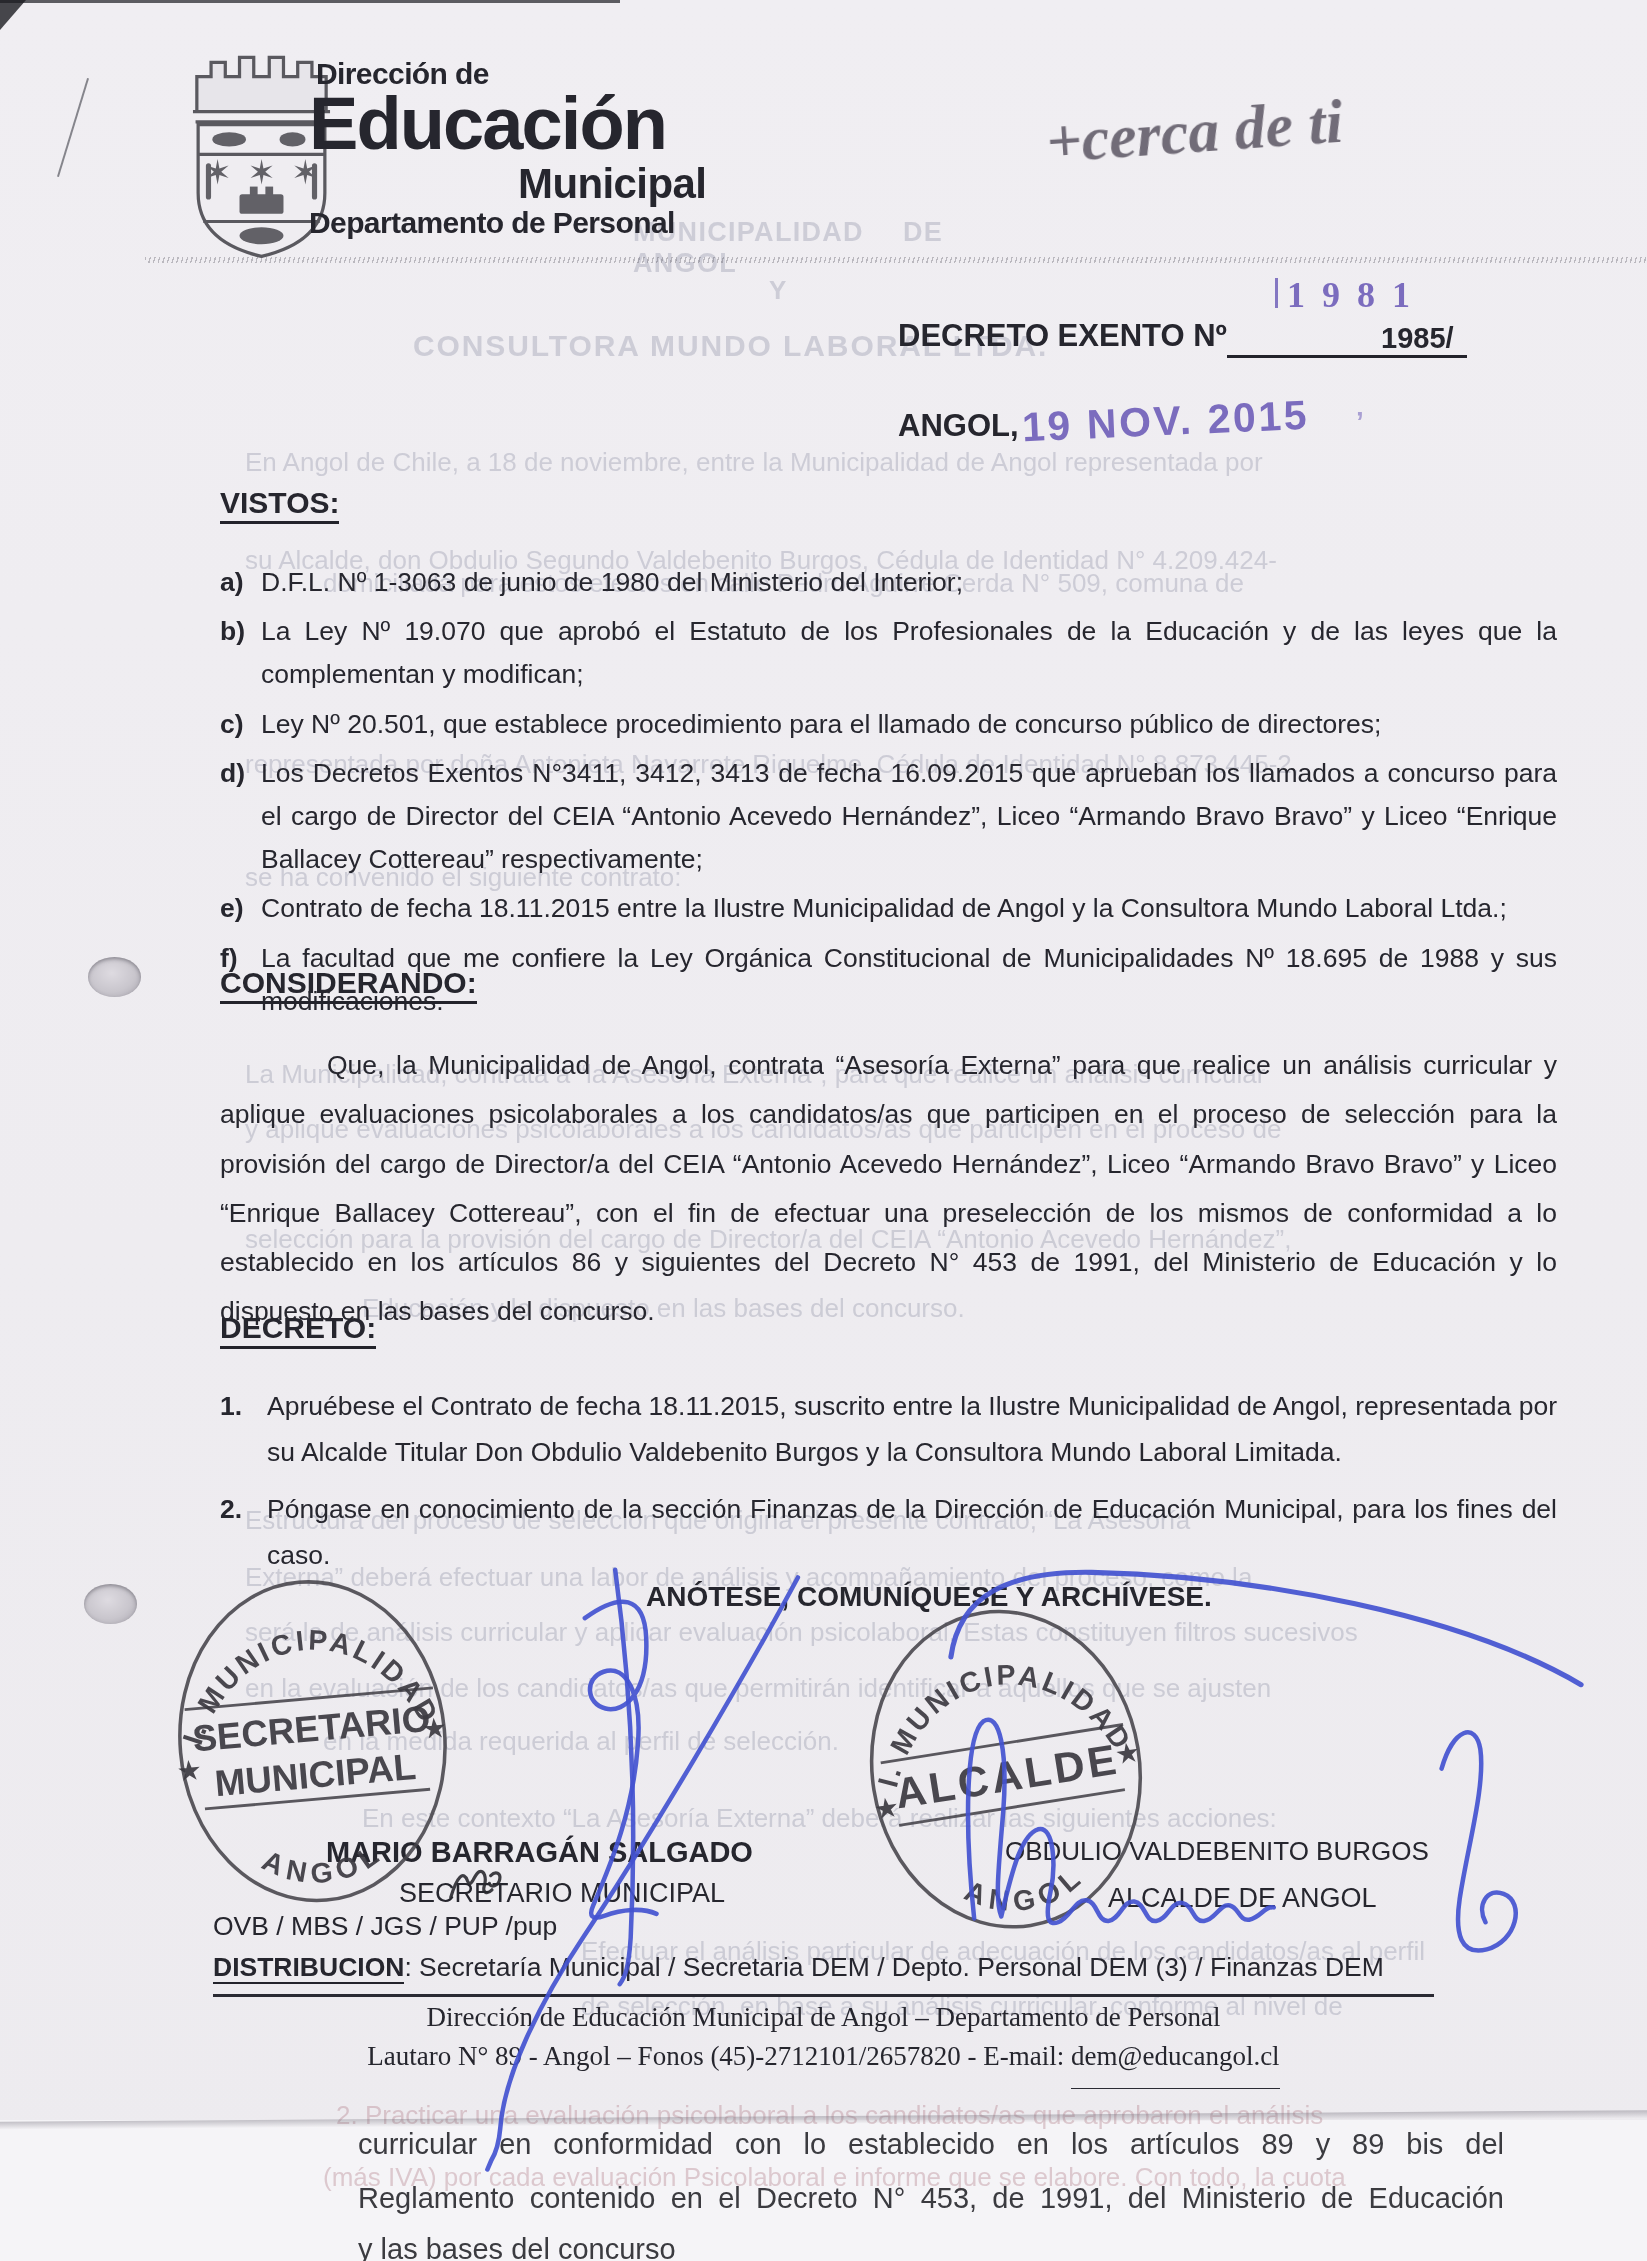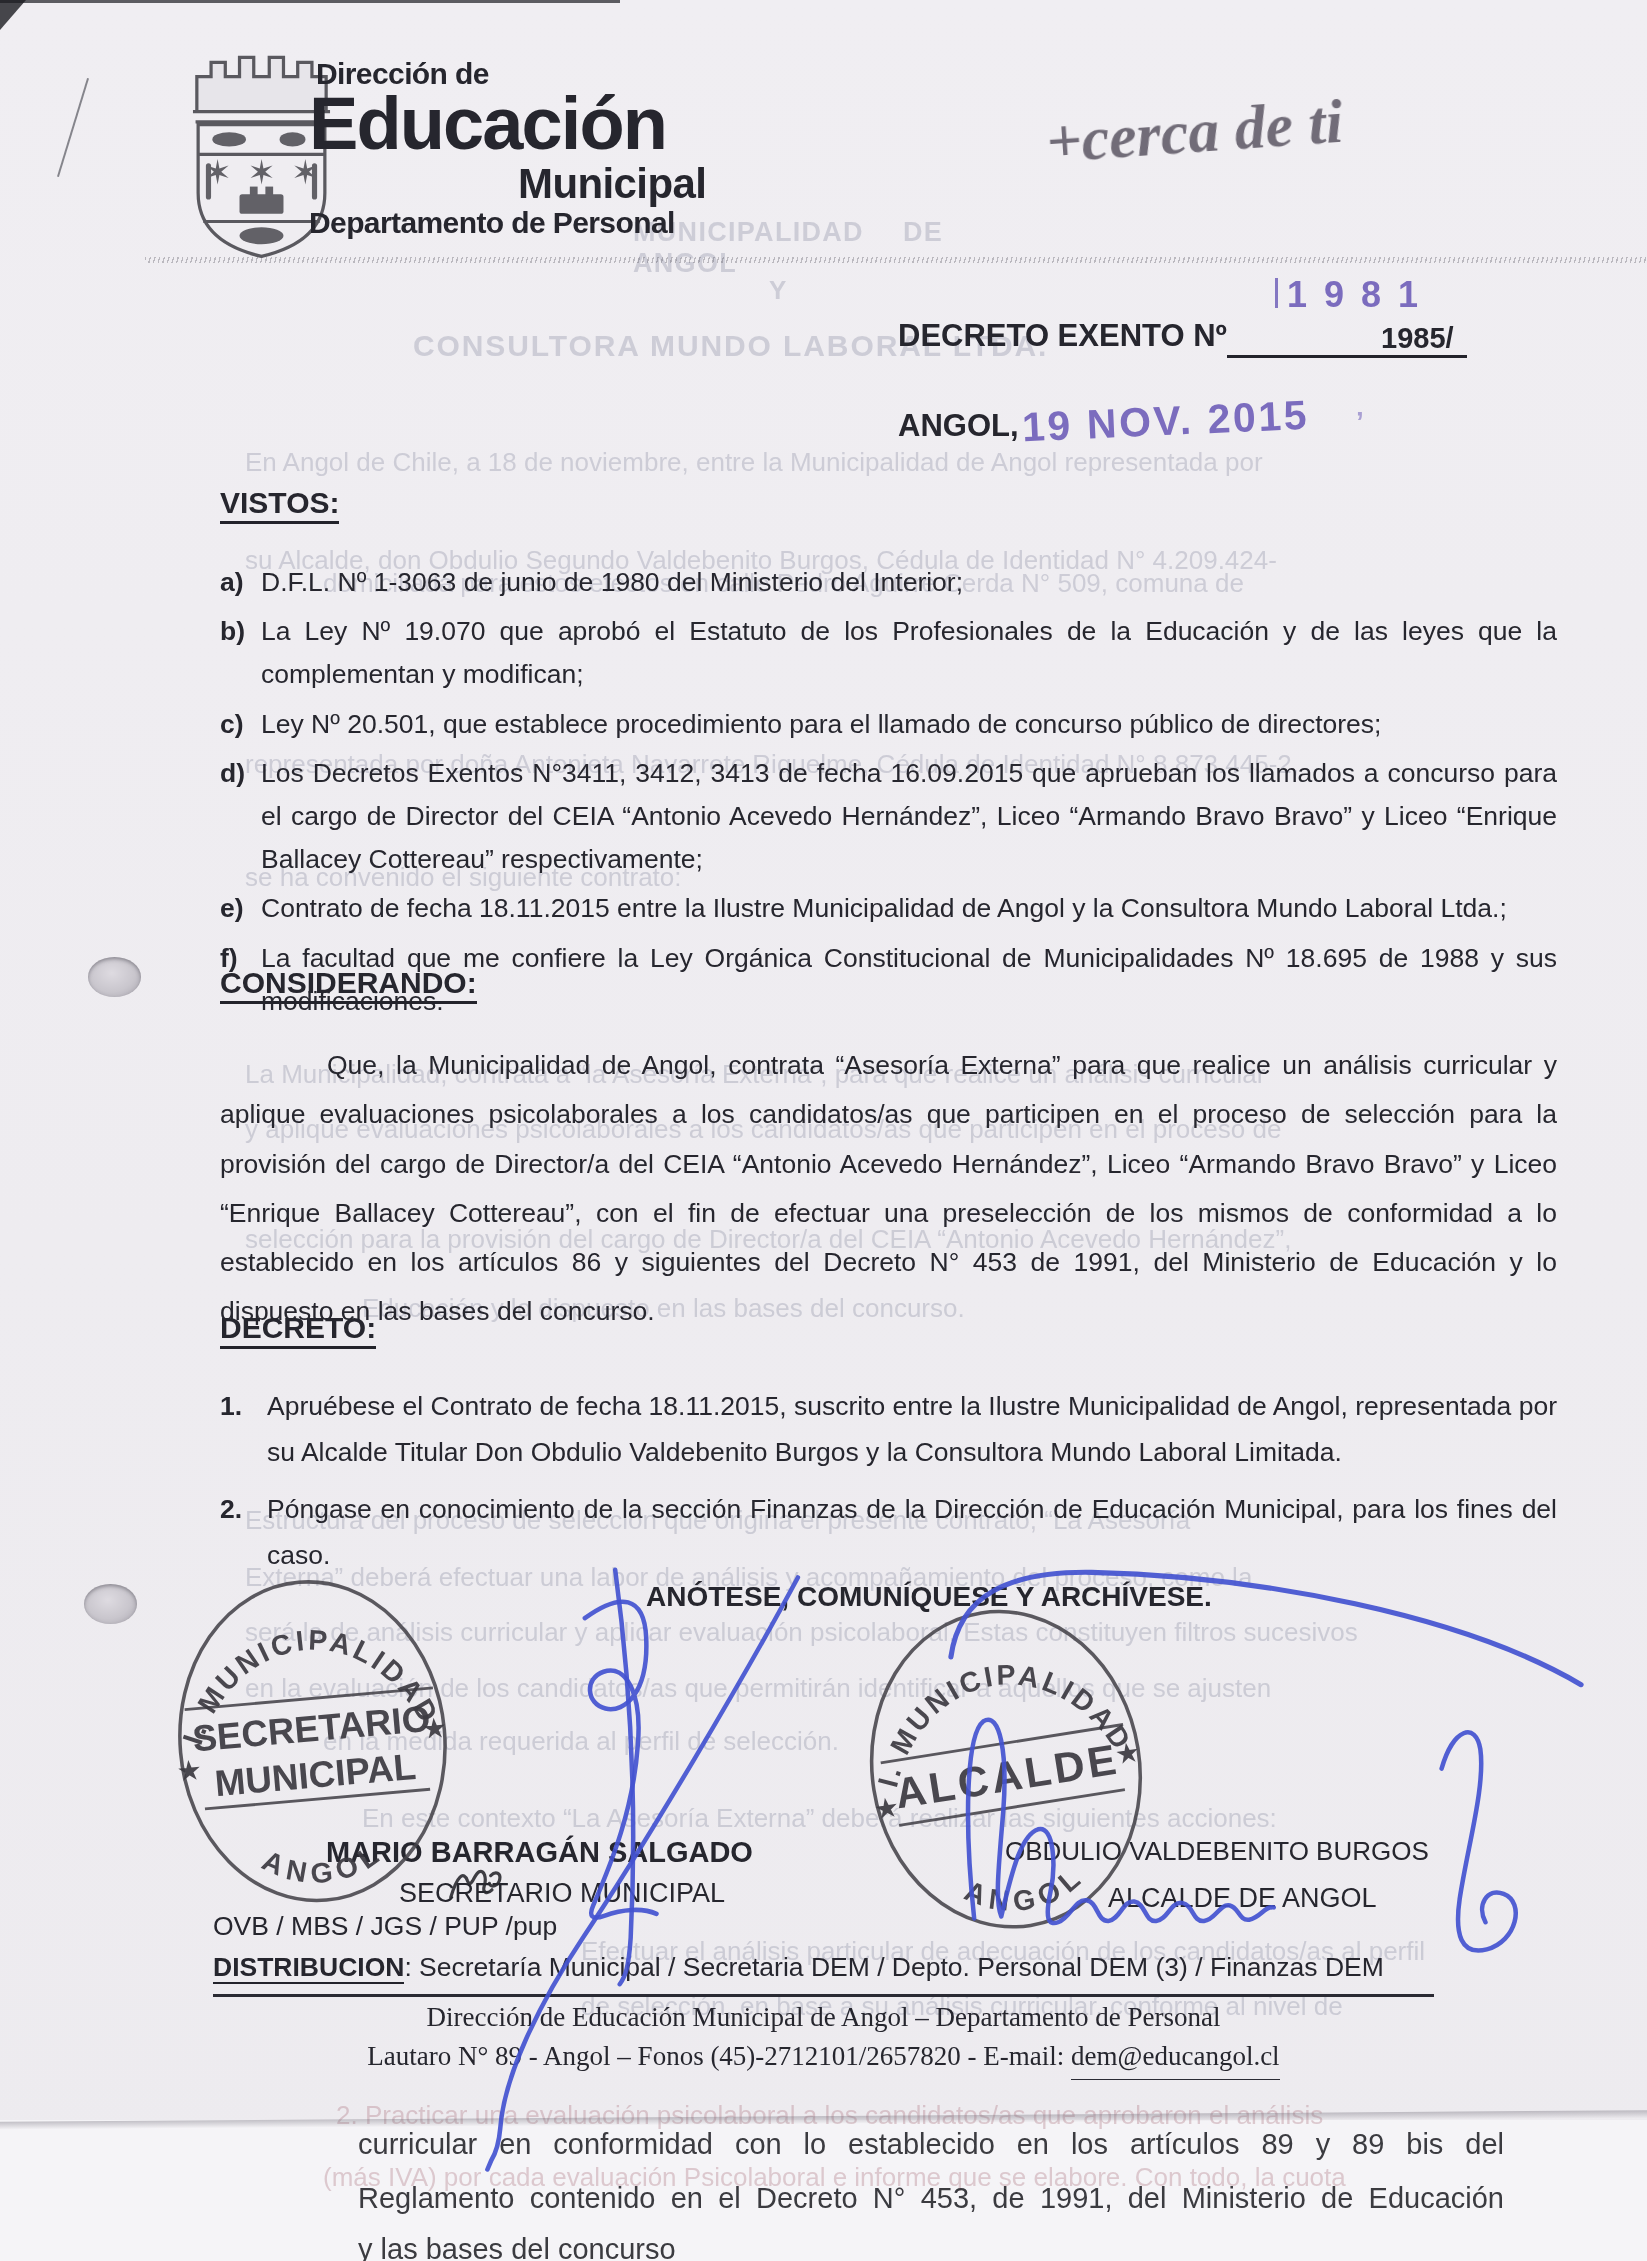--- a/index.html
+++ b/index.html
@@ -30,21 +30,21 @@
   .stamp{position:absolute;z-index:4;overflow:visible;}
   .stamp-ring{fill:none;stroke:#45434a;stroke-width:5.5;opacity:.88;}
   .stamp-line{stroke:#45434a;stroke-width:4.5;opacity:.88;}
   .stamp-text{fill:#3c3a41;font-family:"Liberation Sans",sans-serif;font-weight:700;opacity:.92;}
   .sig{position:absolute;z-index:5;overflow:visible;pointer-events:none;}
   .sig-stroke{fill:none;stroke:#4353d0;stroke-width:7;stroke-linecap:round;stroke-linejoin:round;opacity:.92;}
   .hand{fill:none;stroke:#2a2a30;stroke-width:5;stroke-linecap:round;opacity:.9;}
   
   .serif{font-family:"Liberation Serif",serif;font-size:27px;z-index:2;}
   .rule{height:2.6px;background:#2a2a33;z-index:2;}
-  .email{border-bottom:1.9px solid #2a2a33;padding-bottom:8px;}
+  .email{border-bottom:1.9px solid #2a2a33;padding-bottom:17px;}
   
   .hole{width:53px;height:40px;border-radius:50%;z-index:3;
     background:radial-gradient(ellipse at 45% 40%,#dedbe1 0%,#c9c6cd 55%,#a8a5ae 100%);
     box-shadow:inset 0 1.9px 3.9px rgba(80,78,88,.5);}
   .strip{background:#f5f4f7;z-index:2;}
   .strip-edge{height:7.8px;background:linear-gradient(180deg,rgba(110,106,118,.38),rgba(110,106,118,0));z-index:3;}
   .att{font-size:29px;color:#3b3b40;line-height:1;z-index:4;text-align:justify;}
 </style>
 </head>
 <body>
@@ -113,21 +113,21 @@
 
   <div class="abs hdr" style="left:316px;top:59px;font-size:30px;">Dirección de</div>
   <div class="abs hdr" style="left:309px;top:87px;font-size:74px;letter-spacing:-1.9px;">Educación</div>
   <div class="abs hdr" style="left:518px;top:163px;font-size:42px;">Municipal</div>
   <div class="abs hdr" style="left:309px;top:208px;font-size:30px;">Departamento de Personal</div>
   <div class="abs slogan" style="left:1046px;top:96px;font-size:62px;">+cerca de ti</div>
   <div class="abs hatch" style="left:145px;top:257px;width:1502px;"></div>
 
   <div class="abs heading" style="left:898px;top:318px;font-size:31px;">DECRETO EXENTO  Nº</div>
   <div class="abs" style="left:1227px;top:355px;width:240px;height:3.2px;background:#23232b;z-index:2;"></div>
-  <div class="abs purple" style="left:1287px;top:274px;font-size:36px;letter-spacing:17px;">1981</div>
+  <div class="abs purple" style="left:1287px;top:274px;font-size:36px;letter-spacing:17px;font-family:Liberation Serif, serif;">1981</div>
   <div class="abs" style="left:1275px;top:278px;width:3.2px;height:30px;background:rgba(113,97,186,.85);z-index:3;"></div>
   <div class="abs" style="left:1381px;top:322px;font-size:29px;font-weight:700;z-index:3;">1985/</div>
 
   <div class="abs heading" style="left:898px;top:408px;font-size:31px;">ANGOL,</div>
   <div class="abs purple" style="left:1022px;top:398px;font-size:41px;letter-spacing:2.6px;transform:rotate(-2.5deg);">19 NOV. 2015</div>
   <div class="abs purple" style="left:1356px;top:406px;font-size:28px;opacity:.6;">’</div>
 
   <div class="abs heading" style="left:220px;top:486px;"><span>VISTOS:</span></div>
   <div class="abs txt" style="left:220px;top:561px;width:1337px;">
     <div class="li">

